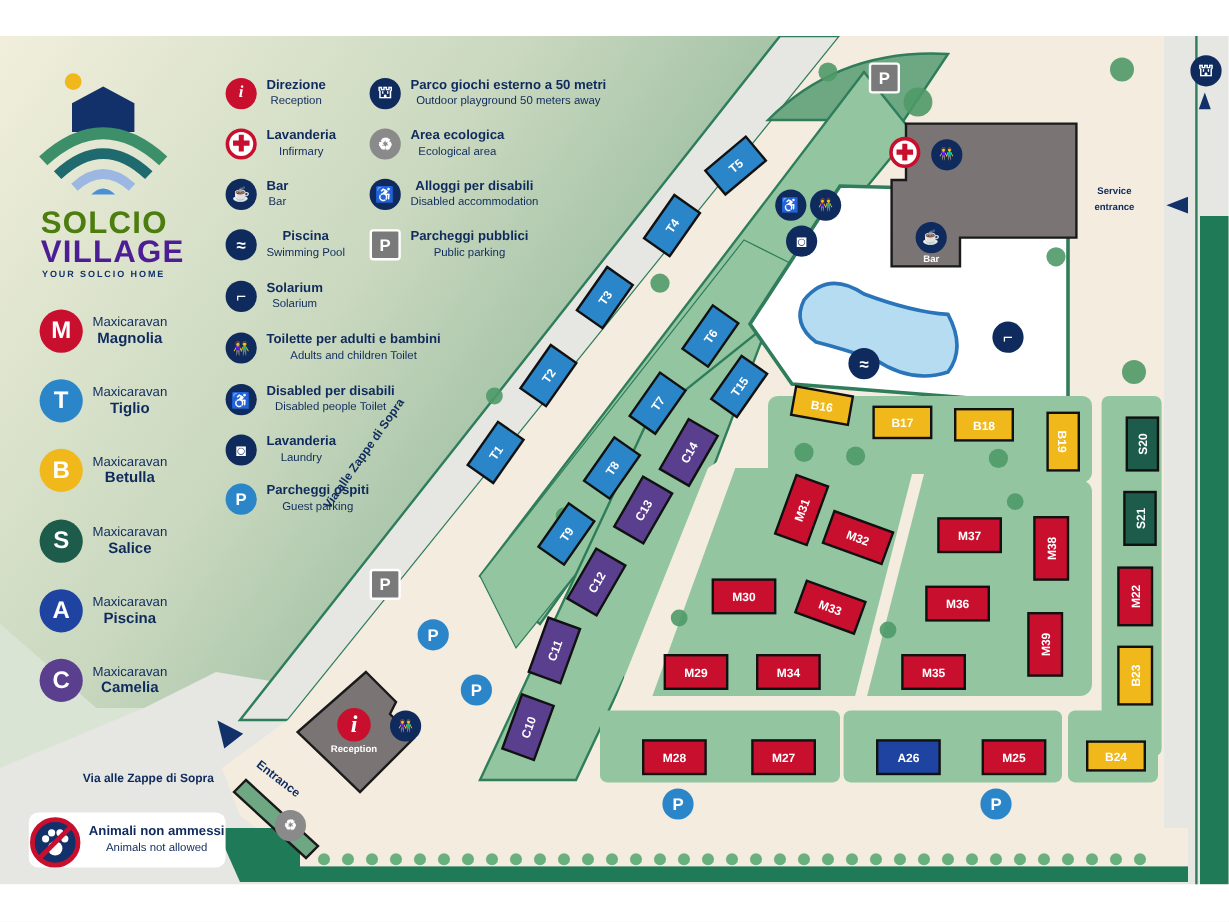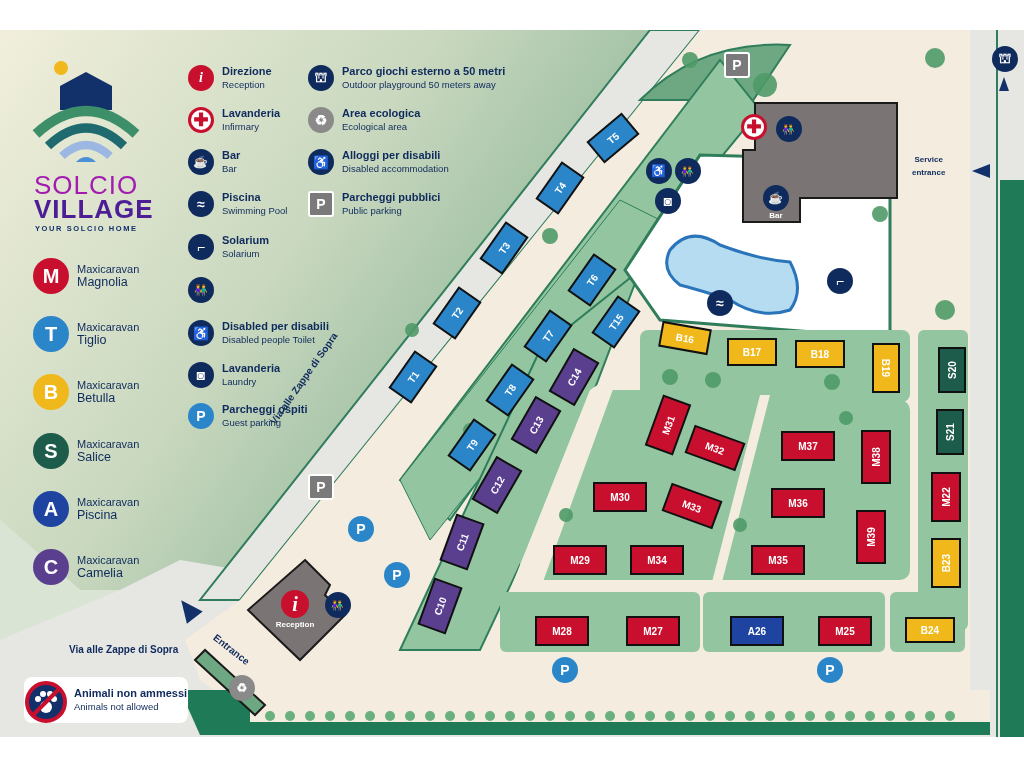--- a/index.html
+++ b/index.html
@@ -6,28 +6,28 @@
   body{width:1024px;height:768px;position:relative;overflow:hidden;font-family:"Liberation Sans",sans-serif;}
   #map{position:absolute;left:0;top:30px;width:1024px;height:707px;}
   .lbl{font-family:"Liberation Sans",sans-serif;font-weight:bold;fill:#ffffff;font-size:10px;}
   .legend-item{position:absolute;display:flex;align-items:center;}
   .ico{width:26px;height:26px;border-radius:50%;background:#0f2a5c;display:flex;align-items:center;justify-content:center;color:#fff;font-size:14px;font-weight:bold;flex:none;}
   .ico.red{background:#c8102e;}
   .ico.redring{background:#fff;border:3px solid #c8102e;width:20px;height:20px;color:#c8102e;font-size:18px;}
   .ico.grey{background:#8a8a8a;}
   .ico.sq{border-radius:3px;background:#7a7a7a;width:22px;height:22px;border:2px solid #fff;}
   .ico.blue{background:#2a86c9;}
-  .ltxt{margin-left:8px;line-height:13px;}
+  .ltxt{margin-left:8px;line-height:13px;text-align:center;}
   .lt1{font-size:11px;font-weight:bold;color:#0f2a5c;display:block;}
   .lt2{font-size:9.5px;color:#0f2a5c;display:block;}
   .type-item{position:absolute;display:flex;align-items:center;}
   .badge{width:36px;height:36px;border-radius:50%;color:#fff;font-weight:bold;font-size:20px;display:flex;align-items:center;justify-content:center;flex:none;}
   .tt1{font-size:11px;color:#0f2a5c;display:block;}
-  .tt2{font-size:12.5px;font-weight:normal;color:#0f2a5c;display:block;}
-  .logo-t1{position:absolute;left:34px;top:170px;font-size:26px;font-weight:normal;color:#a21caf;letter-spacing:1px;}
+  .tt2{font-size:12.5px;font-weight:bold;color:#0f2a5c;display:block;}
+  .logo-t1{position:absolute;left:34px;top:170px;font-size:26px;font-weight:bold;color:#4d7c0f;letter-spacing:1px;}
   .logo-t2{position:absolute;left:34px;top:194px;font-size:26px;font-weight:bold;color:#4c1d95;letter-spacing:1px;}
   .logo-t3{position:absolute;left:35px;top:224px;font-size:7.5px;font-weight:bold;color:#12306a;letter-spacing:1.6px;}
   .animals{position:absolute;left:24px;top:677px;width:164px;height:46px;background:#fff;border-radius:8px;display:flex;align-items:center;}
   .road-txt{position:absolute;font-size:10px;font-weight:bold;color:#0f2a5c;white-space:nowrap;}
 </style>
 </head>
 <body>
 
 <svg id="map" viewBox="0 30 1024 707" xmlns="http://www.w3.org/2000/svg">
   <defs>
@@ -230,20 +230,24 @@
   </div>
   <div class="legend-item" style="left:188px;top:234px;">
     <div class="ico">⌐</div>
     <div class="ltxt">
         <span class="lt1">Solarium</span>
         <span class="lt2">Solarium</span>
       </div>
   </div>
   <div class="legend-item" style="left:188px;top:277px;">
     <div class="ico" style="font-size:11px;">👫</div>
+    <div class="ltxt">
+        <span class="lt1">Toilette per adulti e bambini</span>
+        <span class="lt2">Adults and children Toilet</span>
+      </div>
   </div>
   <div class="legend-item" style="left:188px;top:320px;">
     <div class="ico" style="font-size:13px;">♿</div>
     <div class="ltxt">
         <span class="lt1">Disabled per disabili</span>
         <span class="lt2">Disabled people Toilet</span>
       </div>
   </div>
   <div class="legend-item" style="left:188px;top:362px;">
     <div class="ico">◙</div>

